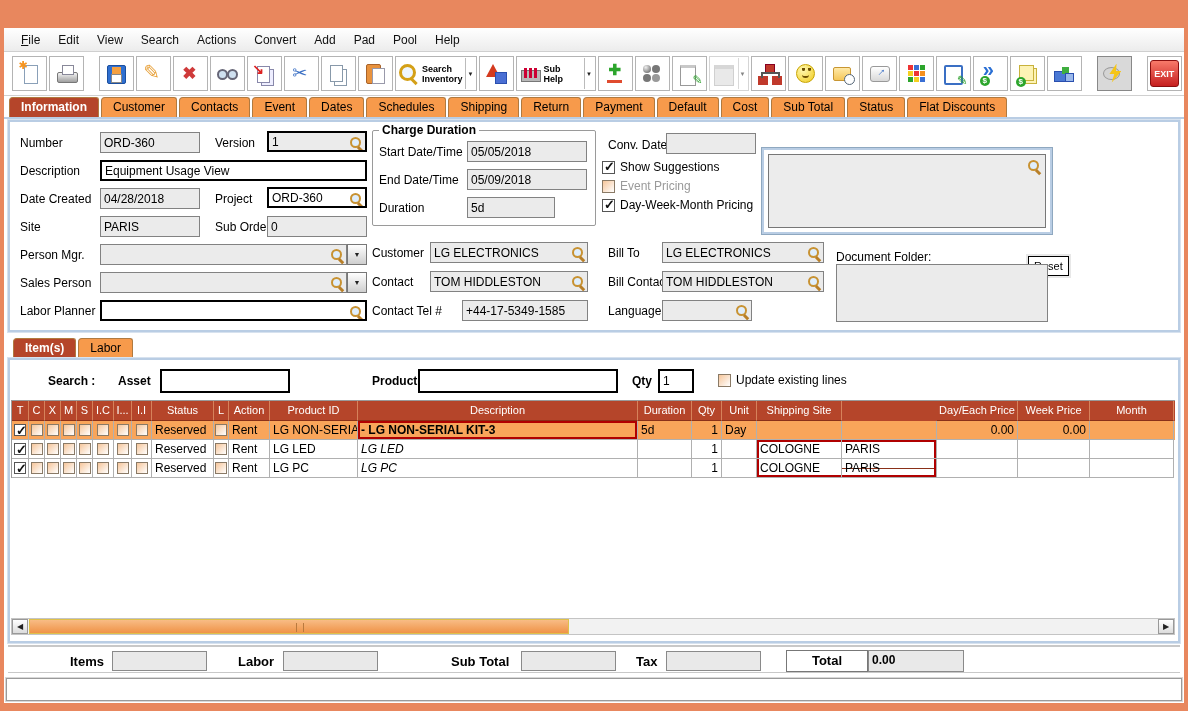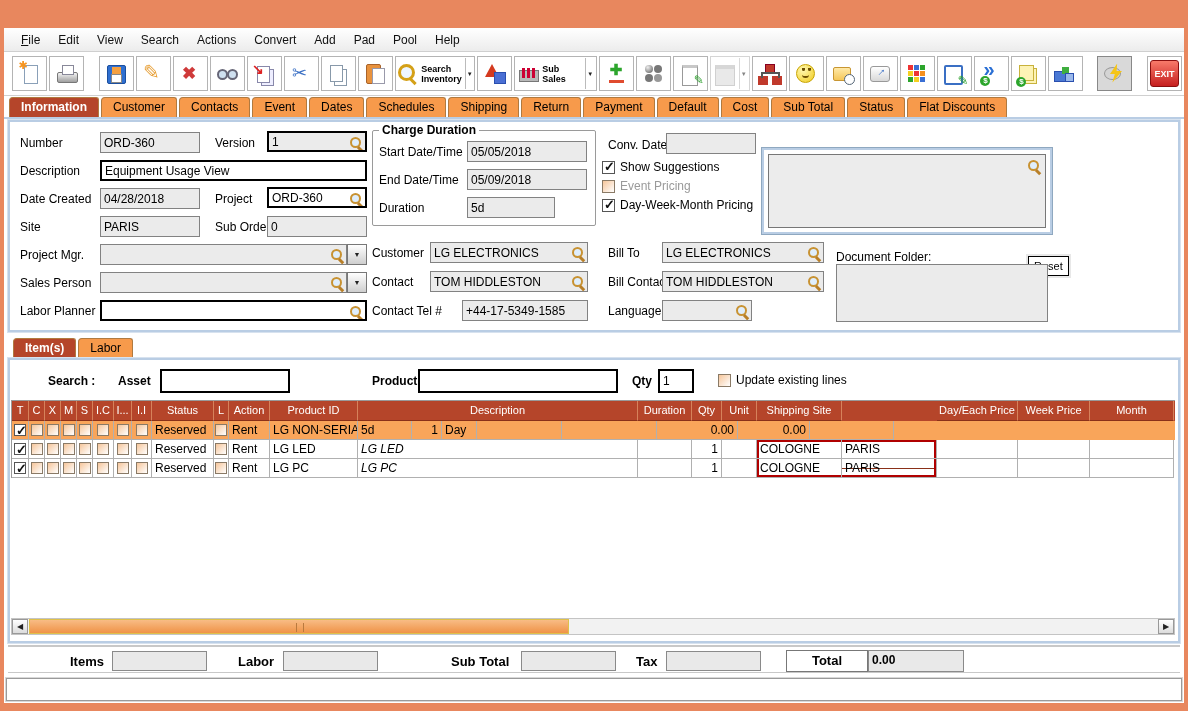--- a/index.html
+++ b/index.html
@@ -193,21 +193,21 @@
           <span class="ic ic-search-inventory"></span>
           <span class="tlabel">Search
 Inventory</span>
           <span class="dd">▼</span>
         </button>
         <button class="tbtn">
           <span class="ic ic-shapes"></span>
         </button>
         <button class="tbtn">
           <span class="ic ic-sub-rent"></span>
-          <span class="tlabel">Sub Sales</span>
+          <span class="tlabel">Sub Help</span>
           <span class="dd">▼</span>
         </button>
         <button class="tbtn">
           <span class="ic ic-add-line"></span>
         </button>
         <button class="tbtn">
           <span class="ic ic-query-balls"></span>
         </button>
         <button class="tbtn">
           <span class="ic ic-notepad"></span>
@@ -281,21 +281,21 @@
       <span class="lbl" style="left:10px;top:70px">Date Created</span>
       <div class="fld" style="left:90px;top:66px;width:100px"><span>04/28/2018</span></div>
       <span class="lbl" style="left:205px;top:70px">Project</span>
       <div class="fld white hasmag" style="left:257px;top:65px;width:100px"><span>ORD-360</span><span class="mag"></span></div>
 
       <span class="lbl" style="left:10px;top:98px">Site</span>
       <div class="fld" style="left:90px;top:94px;width:100px"><span>PARIS</span></div>
       <span class="lbl" style="left:205px;top:98px">Sub Orders</span>
       <div class="fld" style="left:257px;top:94px;width:100px"><span>0</span></div>
 
-      <span class="lbl" style="left:10px;top:126px">Project Mgr.</span>
+      <span class="lbl" style="left:10px;top:126px">Person Mgr.</span>
       <div class="fld hasmag" style="left:90px;top:122px;width:247px"><span></span><span class="mag"></span></div>
       <span class="ddbtn" style="left:337px;top:122px">▼</span>
 
       <span class="lbl" style="left:10px;top:154px">Sales Person</span>
       <div class="fld hasmag" style="left:90px;top:150px;width:247px"><span></span><span class="mag"></span></div>
       <span class="ddbtn" style="left:337px;top:150px">▼</span>
 
       <span class="lbl" style="left:10px;top:182px">Labor Planner</span>
       <div class="fld white hasmag" style="left:90px;top:178px;width:267px"><span></span><span class="mag"></span></div>
 
@@ -420,20 +420,21 @@
               </div>
               <div class="td c-check" style="width: 20px;">
                 <span class="cb"></span>
               </div>
               <div class="td " style="width: 62px;">Reserved</div>
               <div class="td c-check" style="width: 15px;">
                 <span class="cb"></span>
               </div>
               <div class="td " style="width: 41px;">Rent</div>
               <div class="td " style="width: 88px;">LG NON-SERIA...</div>
+              <div class="td bold olALL" style="width: 280px;">-  LG NON-SERIAL KIT-3</div>
               <div class="td " style="width: 54px;">5d</div>
               <div class="td right" style="width: 30px;">1</div>
               <div class="td " style="width: 35px;">Day</div>
               <div class="td " style="width: 85px;"></div>
               <div class="td " style="width: 95px;"></div>
               <div class="td right" style="width: 81px;">0.00</div>
               <div class="td right" style="width: 72px;">0.00</div>
               <div class="td " style="width: 84px;"></div>
             </div>
             <div class="tr">

